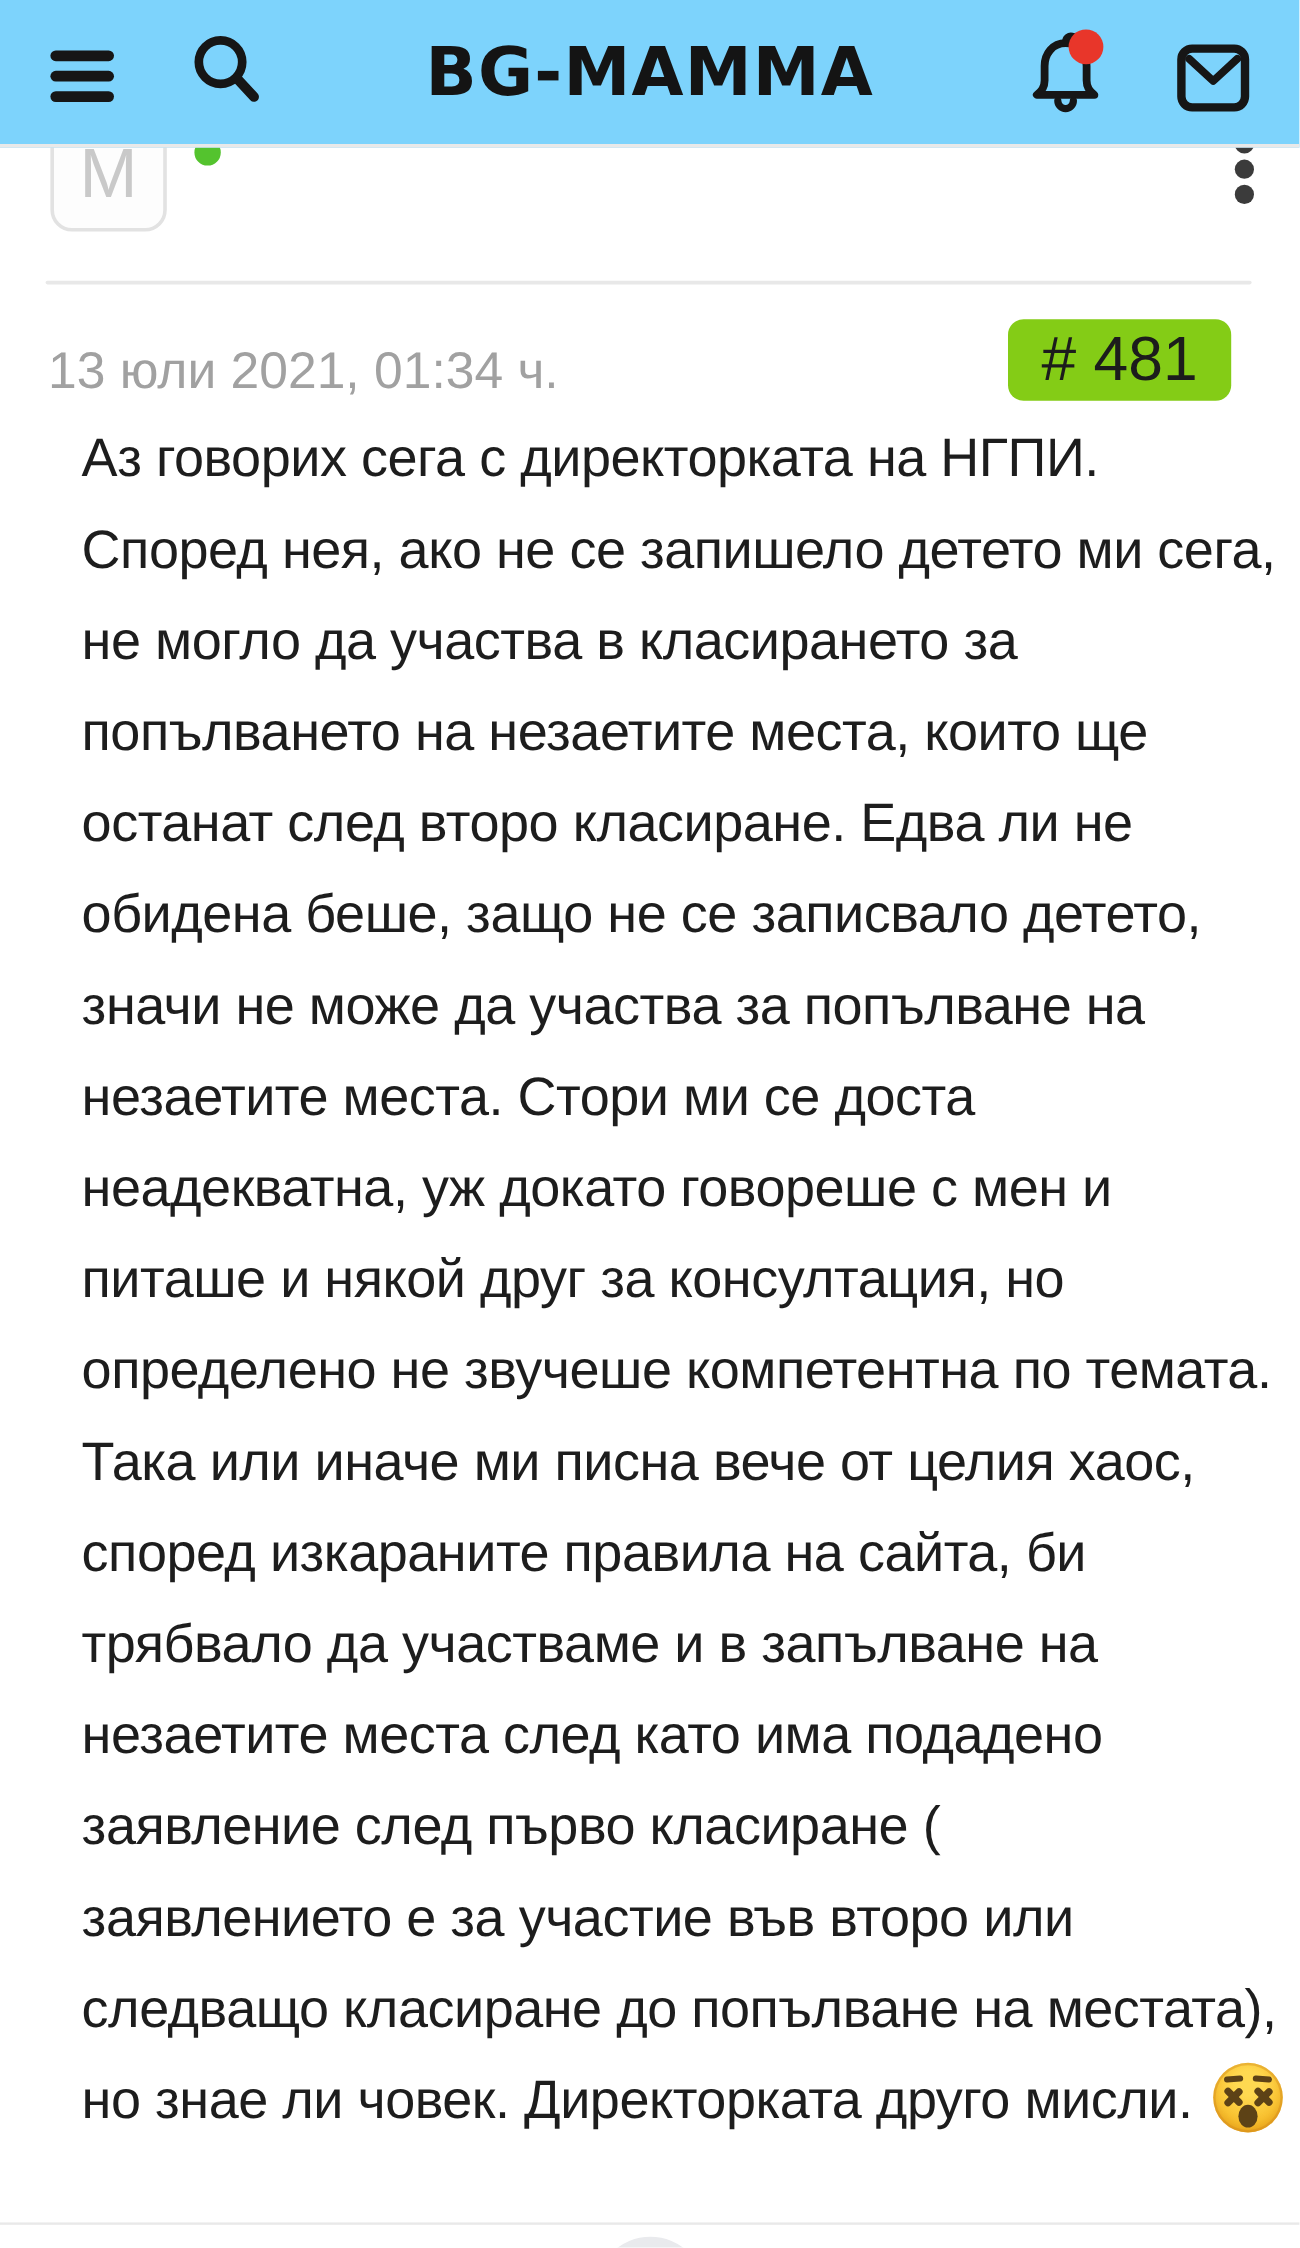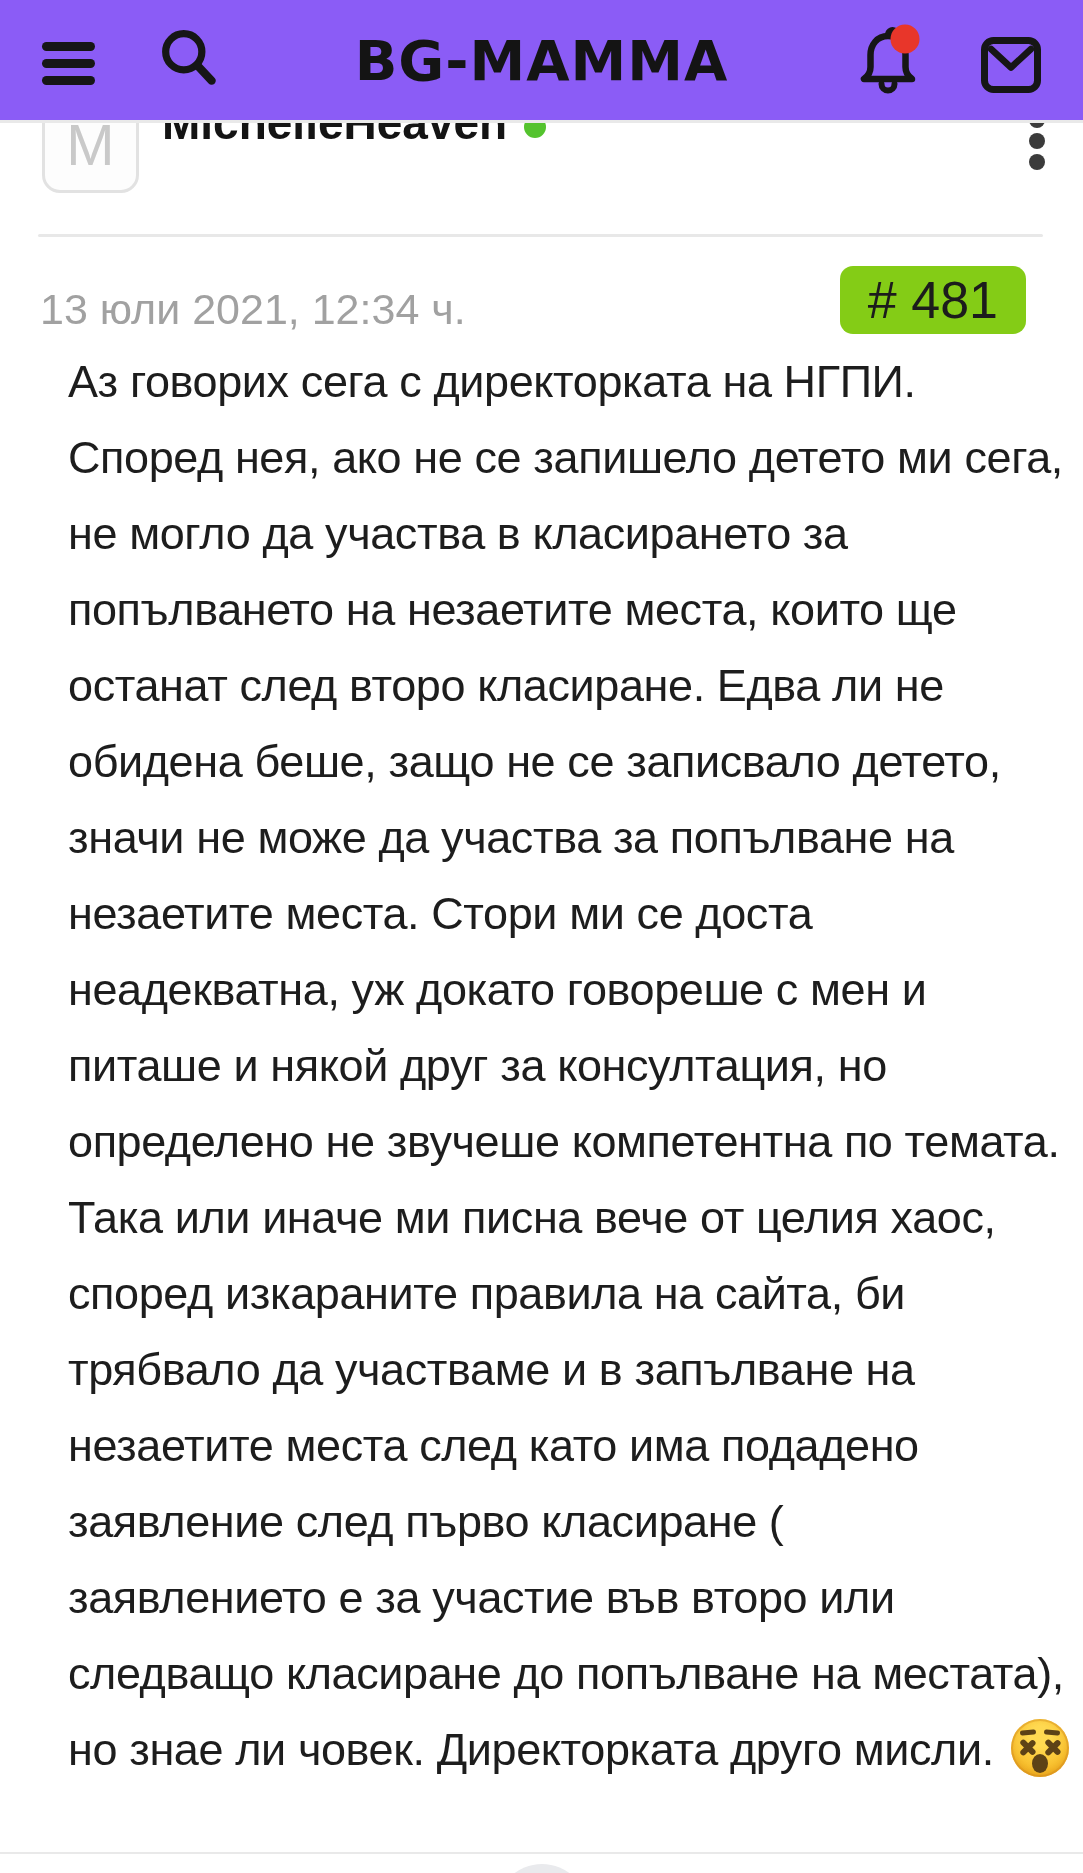--- a/index.html
+++ b/index.html
@@ -3,21 +3,21 @@
 <meta charset="utf-8">
 <style>
   html,body{margin:0;padding:0;}
   body{
     width:1083px;height:1873px;position:relative;overflow:hidden;
     background:#ffffff;font-family:"Liberation Sans",sans-serif;color:#1d1d1d;
   }
   
   .appbar{
     position:absolute;top:0;left:0;width:1083px;height:123px;box-sizing:border-box;
-    background:#8b5cf6;border-bottom:3px solid #e9e9e9;z-index:20;
+    background:#7dd3fc;border-bottom:3px solid #e9e9e9;z-index:20;
   }
   .icon-btn{background:none;border:none;padding:0;margin:0;cursor:pointer;position:absolute;}
   .hamburger{left:42px;top:42px;width:53px;height:43px;}
   .hamburger-icon{display:flex;flex-direction:column;justify-content:space-between;width:53px;height:43px;}
   .hamburger-icon i{display:block;height:9px;border-radius:5px;background:#161616;}
   .search-btn{left:160px;top:28px;width:62px;height:62px;}
   .logo{
     position:absolute;left:0;right:0;top:0;height:120px;
     display:flex;align-items:center;justify-content:center;
     font-family:"DejaVu Sans",sans-serif;font-weight:bold;font-size:56px;
@@ -82,33 +82,32 @@
   }
 </style>
 </head>
 <body>
 
 <div class="avatar">
   <span class="avatar-letter">M</span>
 </div>
 
 <div class="username-row">
-  <span class="username">MichelleHeaven</span>
   <span class="online-dot"></span>
 </div>
 
 <button class="kebab" aria-label="post options">
   <span class="dot"></span>
   <span class="dot"></span>
   <span class="dot"></span>
 </button>
 
 <div class="divider-post"></div>
 
-<div class="date">13 юли 2021, 12:34 ч.</div>
+<div class="date">13 юли 2021, 01:34 ч.</div>
 
 <div class="badge"># 481</div>
 
 <div class="post-body"><span>Аз говорих сега с директорката на НГПИ.
 Според нея, ако не се запишело детето ми сега, не могло да участва в класирането за попълването на незаетите места, които ще останат след второ класиране. Едва ли не обидена беше, защо не се записвало детето, значи не може да участва за попълване на незаетите места. Стори ми се доста неадекватна, уж докато говореше с мен и питаше и някой друг за консултация, но определено не звучеше компетентна по темата.  Така или иначе ми писна вече от целия хаос, според изкараните правила на сайта, би трябвало да участваме и в запълване на незаетите места след като има подадено заявление след първо класиране (
 заявлението е за участие във второ или следващо класиране до попълване на местата), но знае ли човек. Директорката друго мисли. </span><span class="emoji"><span class="brow l"></span><span class="brow r"></span><span class="x-eye l"></span><span class="x-eye r"></span><span class="mouth"></span></span></div>
 
 <div class="divider-bottom"></div>
 
 <button class="fab-peek" aria-label="scroll"></button>

